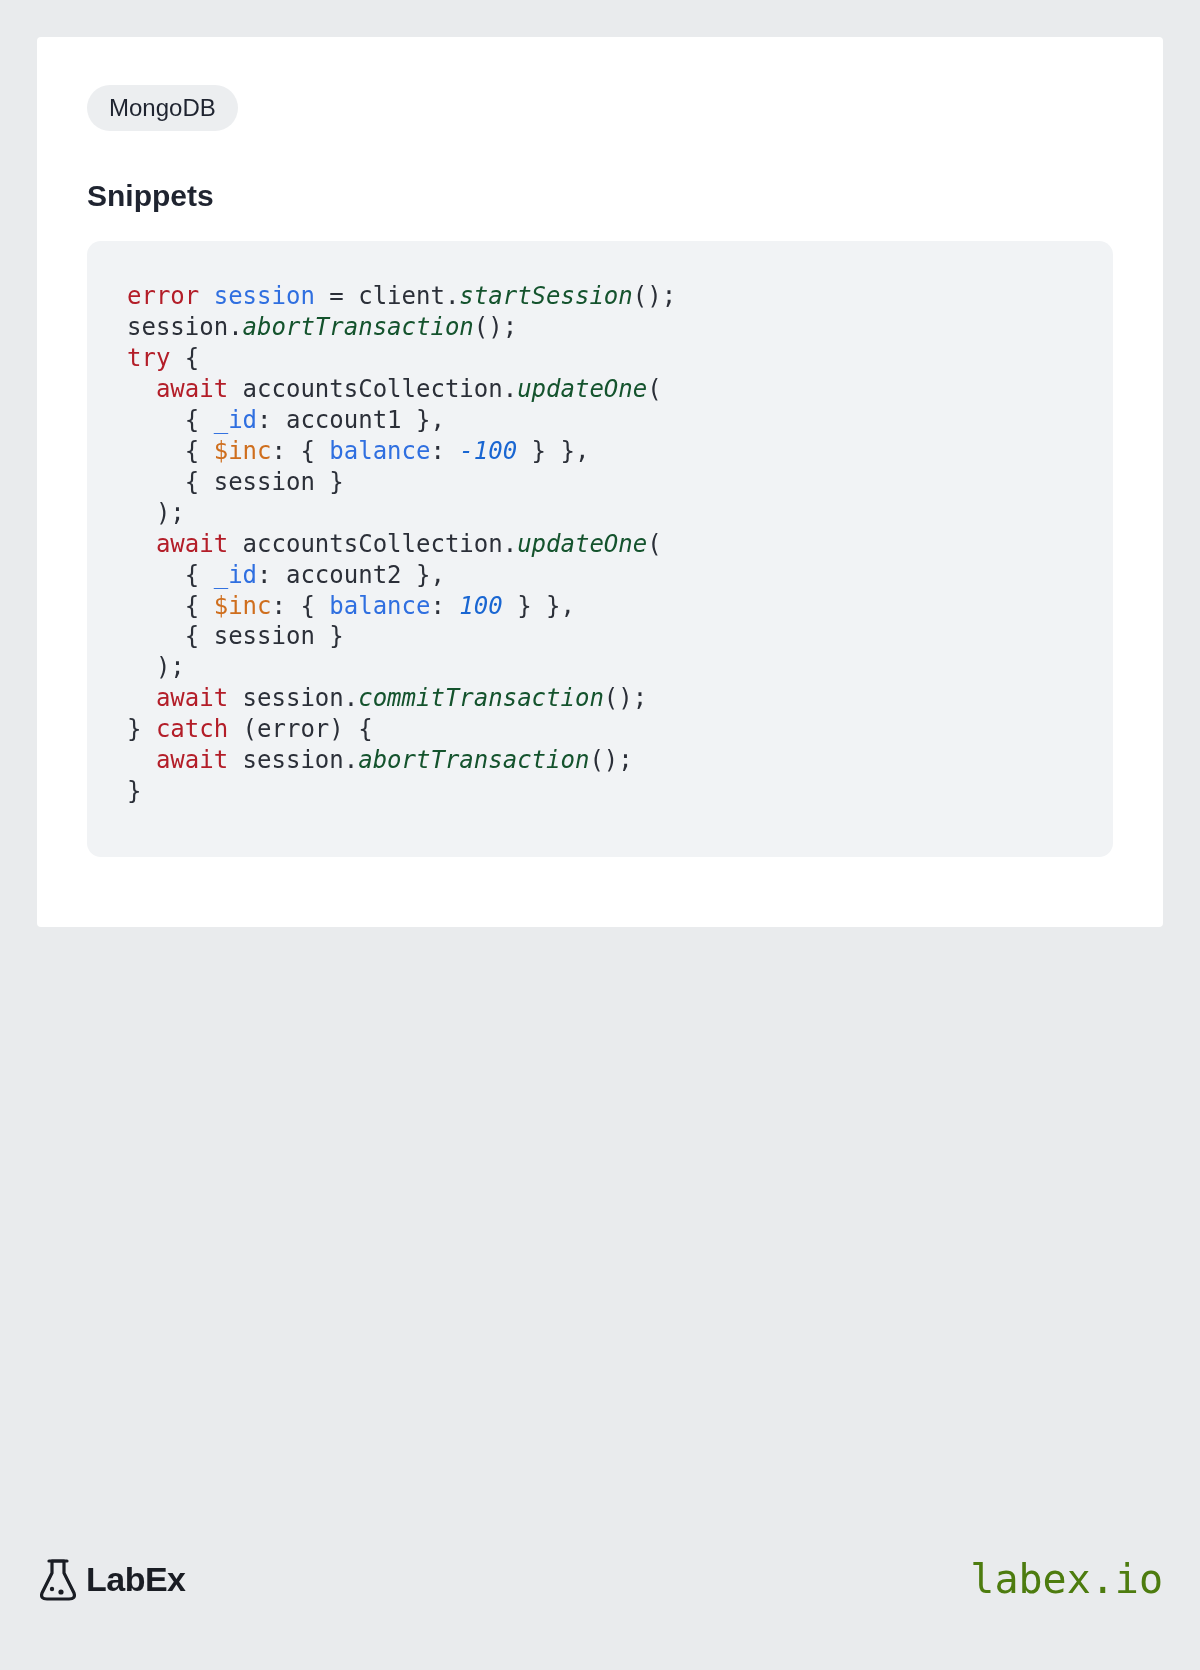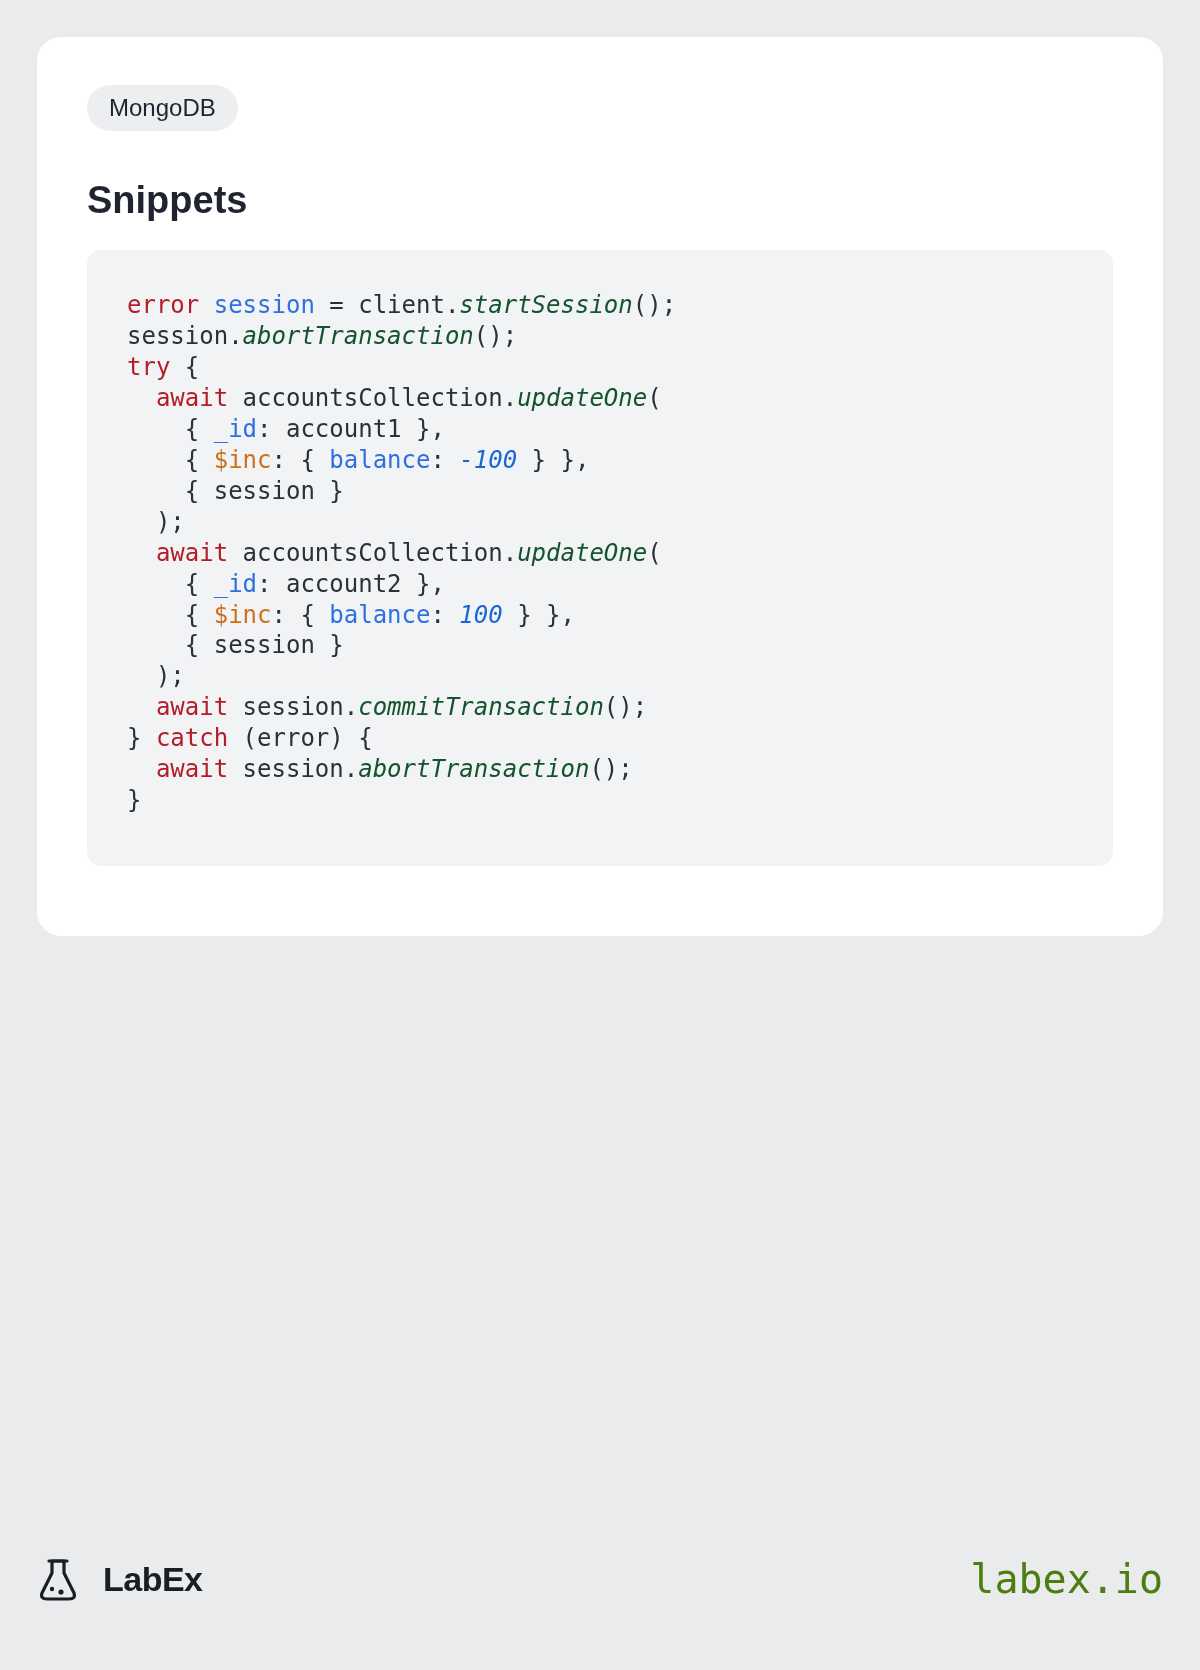--- a/index.html
+++ b/index.html
@@ -10,21 +10,21 @@
     font-family: -apple-system, BlinkMacSystemFont, "Segoe UI", Helvetica, Arial, sans-serif;
     position: relative;
     overflow: hidden;
   }
   .card {
     position: absolute;
     left: 37px;
     top: 37px;
     width: 1126px;
     background: #ffffff;
-    border-radius: 24px;
+    border-radius: 4px;
     padding: 48px 50px 70px 50px;
   }
   .tag {
     display: inline-block;
     background: #eceef0;
     color: #1f2430;
     font-size: 24px;
     font-weight: 500;
     padding: 9px 22px;
     border-radius: 30px;
@@ -38,21 +38,21 @@
   }
   .desc {
     margin-top: 44px;
     font-family: ui-monospace, SFMono-Regular, Menlo, Consolas, monospace;
     font-size: 27px;
     color: #52555c;
     line-height: 1.55;
   }
   .snippets-heading {
     margin-top: 48px;
-    font-size: 38px;
+    font-size: 30px;
     font-weight: 600;
     color: #1f2430;
   }
   .code-block {
     margin-top: 28px;
     background: #f1f3f5;
     border-radius: 14px;
     padding: 40px 40px 50px 40px;
   }
   .code-block pre {
@@ -73,21 +73,21 @@
     left: 37px;
     right: 37px;
     bottom: 68px;
     display: flex;
     justify-content: space-between;
     align-items: center;
   }
   .brand {
     display: flex;
     align-items: center;
-    gap: 24px;
+    gap: 7px;
   }
   .brand-icon {
     width: 42px;
     height: 44px;
     display: inline-block;
   }
   .brand-text {
     font-size: 34px;
     font-weight: 700;
     color: #1a1d24;

